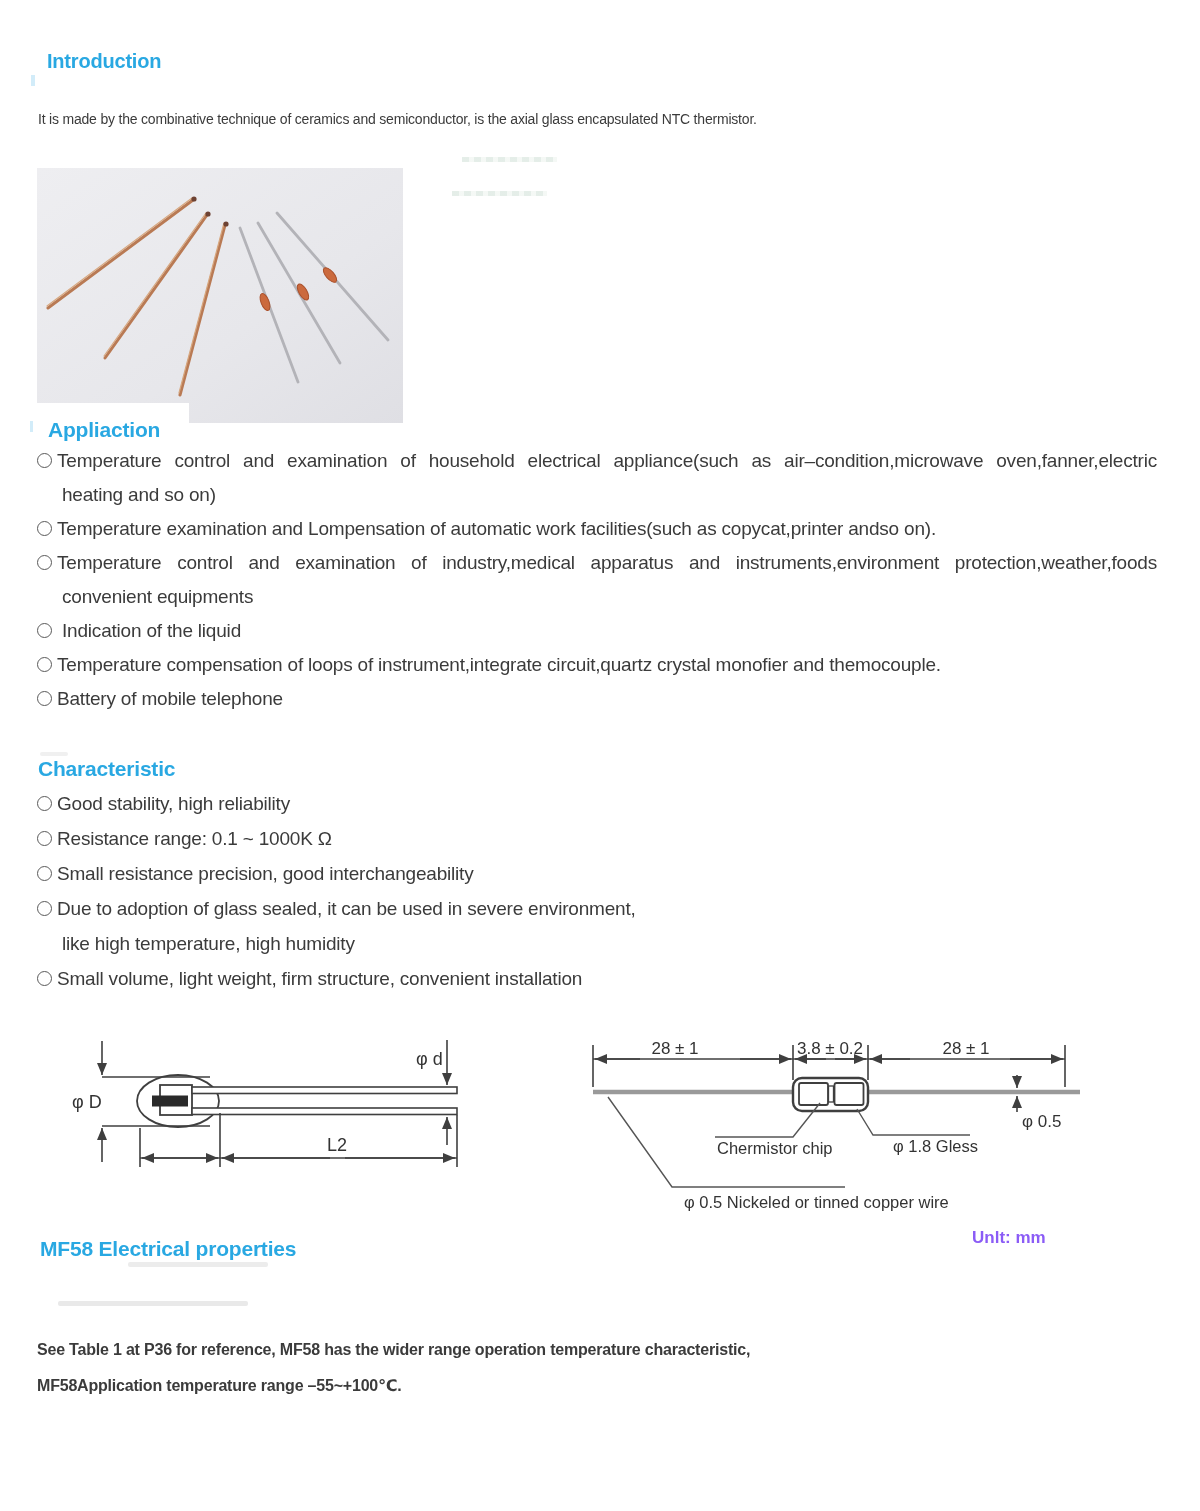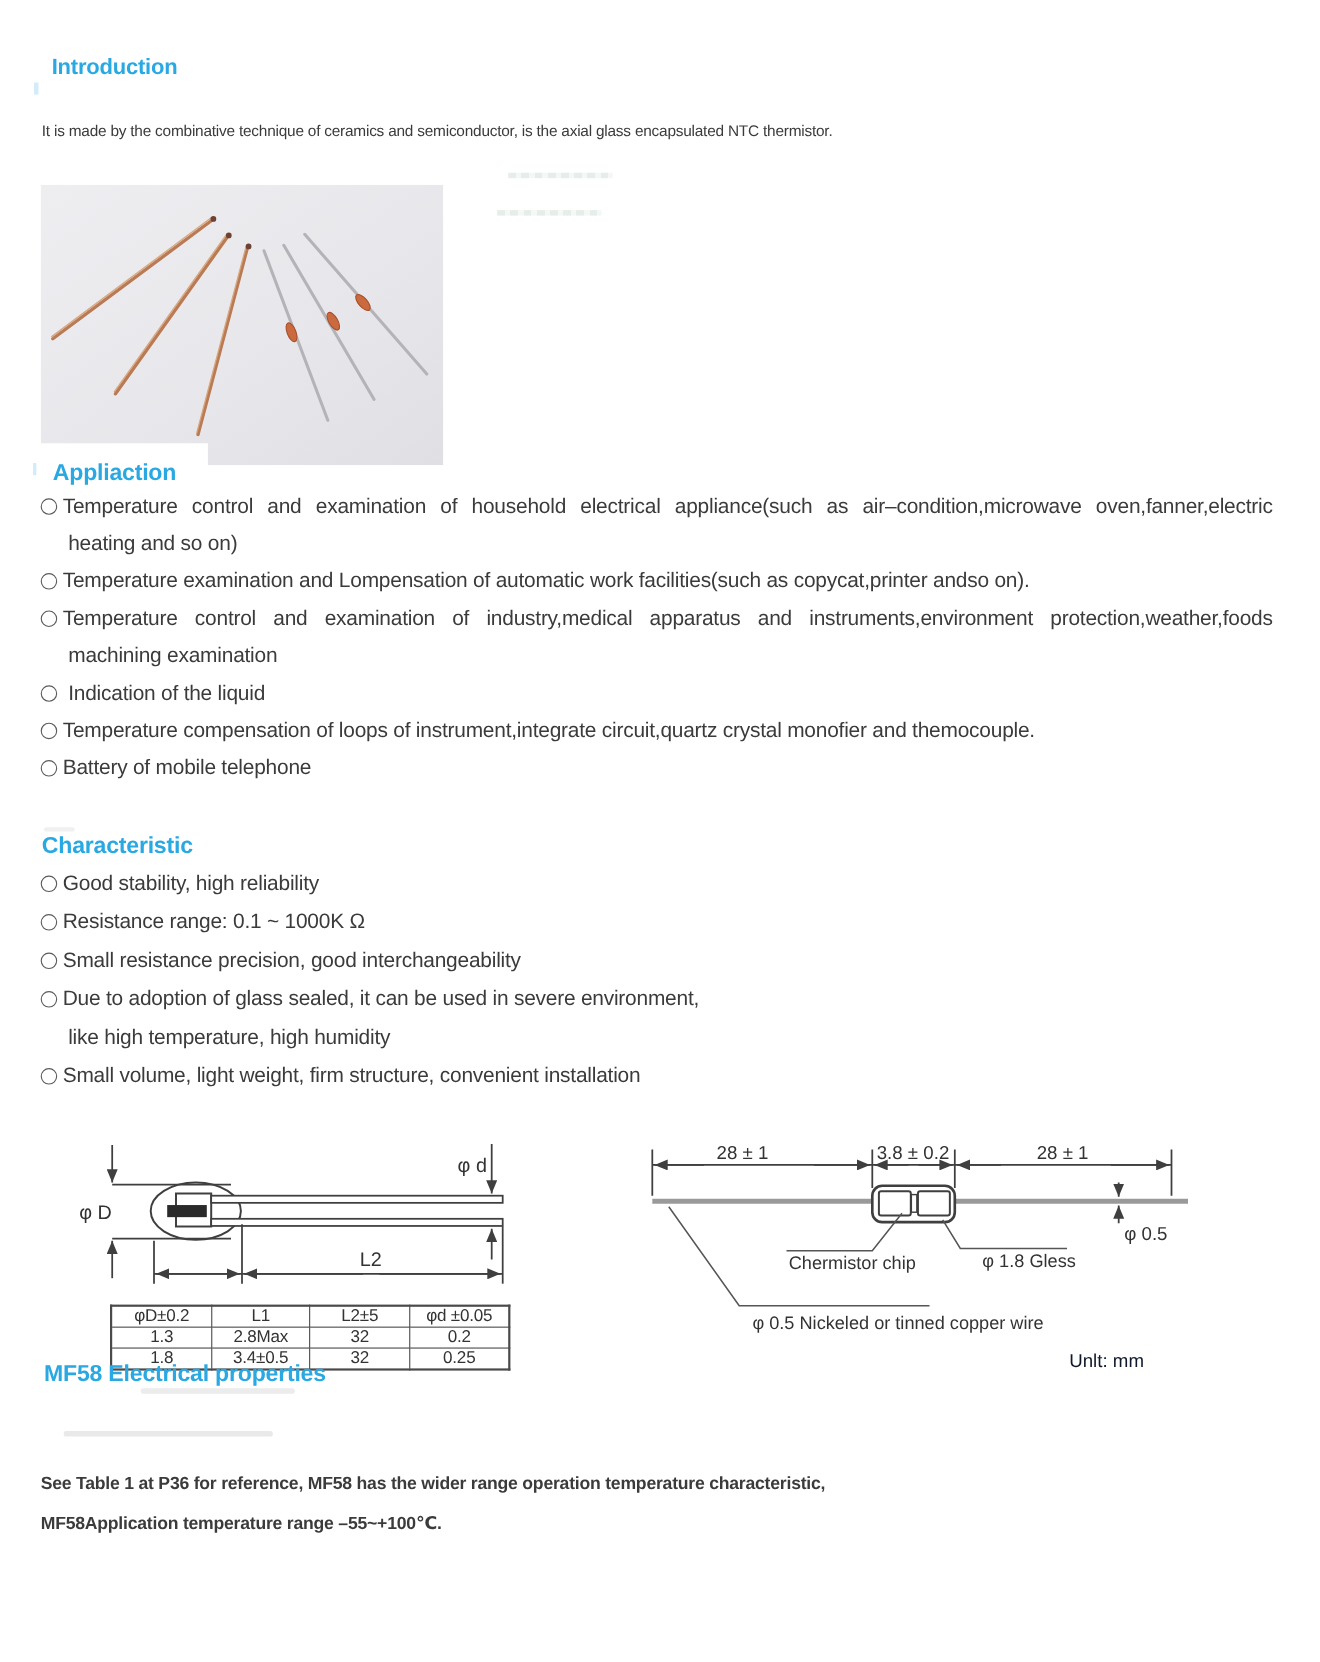--- a/index.html
+++ b/index.html
@@ -21,21 +21,21 @@
   .line.fill{text-align:justify;text-align-last:justify;width:1100px;}
   .line.cont{padding-left:5px;}
   .whitebox{position:absolute;background:#fff;}
   .smudge{position:absolute;background:#ececec;border-radius:2px;}
   .ghost-dash{position:absolute;height:5px;opacity:.75;
       background:repeating-linear-gradient(90deg,#dce8e1 0 7px,#f1f6f2 7px 12px);}
   .dim-table{position:absolute;border-collapse:collapse;table-layout:fixed;}
   .dim-table td{border:1.6px solid #4a4a4a;text-align:center;vertical-align:middle;
       font-size:15.5px;color:#333;height:17px;padding:0;letter-spacing:-0.2px;}
   .dim-table{border:2px solid #4a4a4a;}
-  .unit-label{position:absolute;font-size:17px;color:#0f172a;}
+  .unit-label{position:absolute;font-size:17px;color:#8b5cf6;font-weight:bold;}
   svg text{font-family:"Liberation Sans","DejaVu Sans",sans-serif;fill:#333;}
 </style>
 </head>
 <body>
 
 <div class="page">
 
   <span class="blue-tick" style="left:31px;top:75px;width:4px;height:11px;"></span>
   <h2 class="sec-heading intro-heading" style="left:47px;top:50px;margin:0;">Introduction</h2>
   <p class="body-text" style="left:38px;top:106px;margin:0;">It is made by the combinative technique of ceramics and semiconductor, is the axial glass encapsulated NTC thermistor.</p>
@@ -87,21 +87,21 @@
       <div class="line fill">Temperature control and examination of household electrical appliance(such as air–condition,microwave oven,fanner,electric</div>
       <div class="line cont">heating and so on)</div>
     </div>
     <div class="bullet">
       <span class="bullet-circle"></span>
       <div class="line">Temperature examination and Lompensation of automatic work facilities(such as copycat,printer andso on).</div>
     </div>
     <div class="bullet">
       <span class="bullet-circle"></span>
       <div class="line fill">Temperature control and examination of industry,medical apparatus and instruments,environment protection,weather,foods</div>
-      <div class="line cont">machining examination</div>
+      <div class="line cont">convenient equipments</div>
     </div>
     <div class="bullet">
       <span class="bullet-circle"></span>
       <div class="line cont">Indication of the liquid</div>
     </div>
     <div class="bullet">
       <span class="bullet-circle"></span>
       <div class="line">Temperature compensation of loops of instrument,integrate circuit,quartz crystal monofier and themocouple.</div>
     </div>
     <div class="bullet">
@@ -168,42 +168,20 @@
       <line x1="120" y1="123" x2="158" y2="123" marker-end="url(#ah)"></line>
       <line x1="160" y1="123" x2="397" y2="123"></line>
       <line x1="270" y1="123" x2="162" y2="123" marker-end="url(#ah)"></line>
       <line x1="285" y1="123" x2="395" y2="123" marker-end="url(#ah)"></line>
     </g>
     <text x="12" y="73" font-size="18">φ D</text>
     <text x="356" y="30" font-size="18">φ d</text>
     <text x="267" y="116" font-size="18">L2</text>
   </svg>
 
-  <table class="dim-table" style="left:100px;top:1186px;width:357px;">
-    <tbody>
-        <tr>
-      <td style="width:90px;">φD±0.2</td>
-      <td style="width:88px;">L1</td>
-      <td style="width:90px;">L2±5</td>
-      <td style="width:89px;">φd ±0.05</td>
-    </tr>
-    <tr>
-      <td>1.3</td>
-      <td>2.8Max</td>
-      <td>32</td>
-      <td>0.2</td>
-    </tr>
-    <tr>
-      <td>1.8</td>
-      <td>3.4±0.5</td>
-      <td>32</td>
-      <td>0.25</td>
-    </tr>
-  </tbody>
-    </table>
 
   <svg class="abs" style="left:580px;top:1035px;" width="540" height="215" viewBox="0 0 540 215">
     <defs>
       <marker id="ah2" markerUnits="userSpaceOnUse" markerWidth="13" markerHeight="10" refX="12" refY="5" orient="auto">
         <polygon points="0,0 12,5 0,10" fill="#3f3f3f"></polygon>
       </marker>
     </defs>
     <g stroke="#3f3f3f" stroke-width="1.6" fill="none">
 
       <line x1="13" y1="10" x2="13" y2="52"></line>

